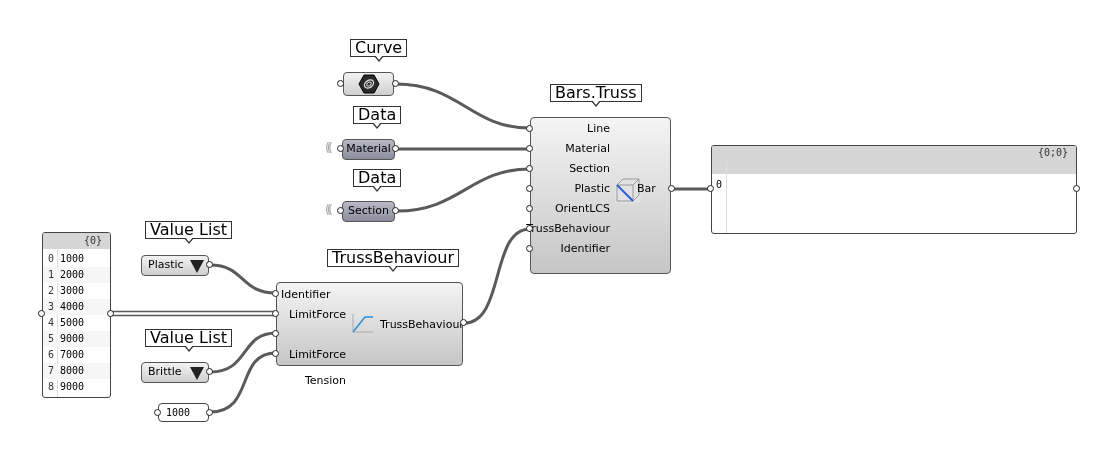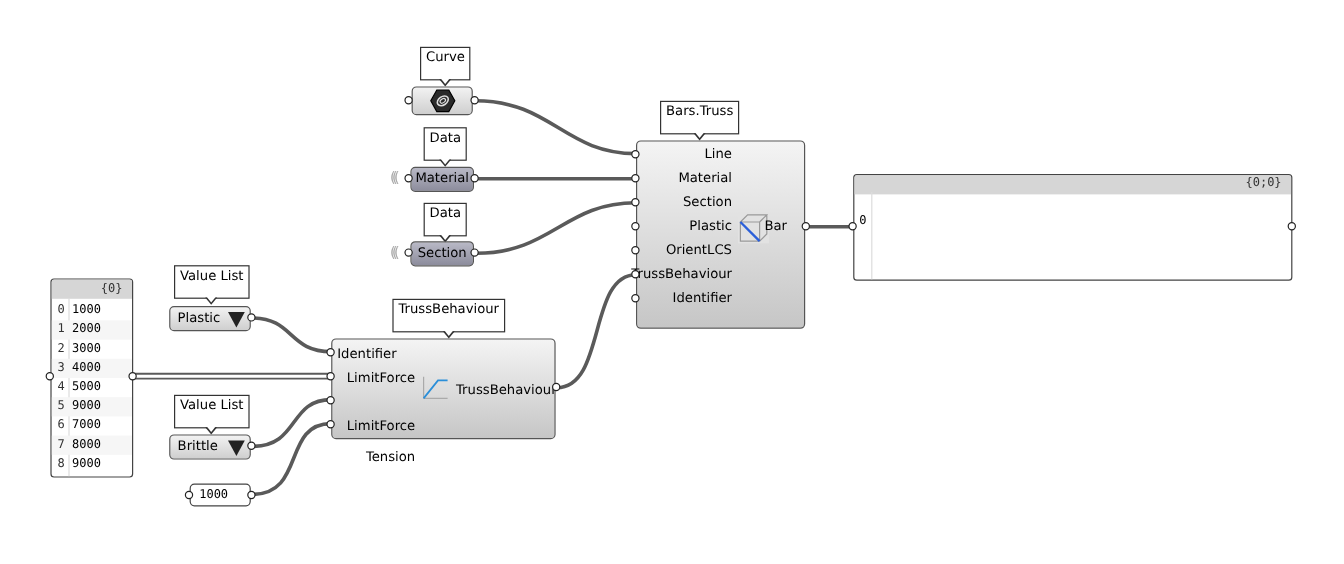--- a/index.html
+++ b/index.html
@@ -1,33 +1,33 @@
 <!DOCTYPE html>
 <html><head>
 <meta charset="utf-8">
 <style>
   html, body { margin:0; padding:0; }
   body { width:1120px; height:470px; background:#ffffff; position:relative; overflow:hidden;
          font-family:"DejaVu Sans", sans-serif; font-size:11px; color:#000; }
   #wires { position:absolute; left:0; top:0; width:1120px; height:470px; pointer-events:none; }
-  .tag { position:absolute; background:#fff; border:1px solid #333; font-size:11px; padding:1px 4px 12px 4px;
+  .tag { position:absolute; background:#fff; border:1px solid #333; font-size:16px; padding:1px 4px 2px 4px;
          line-height:13px; white-space:nowrap; }
   .tag::after { content:""; position:absolute; left:50%; bottom:-6px; margin-left:-5px; width:0; height:0;
          border-left:5px solid transparent; border-right:5px solid transparent; border-top:6px solid #333; }
   .tag::before { content:""; position:absolute; left:50%; bottom:-4px; margin-left:-4px; width:0; height:0;
          border-left:4px solid transparent; border-right:4px solid transparent; border-top:5px solid #fff; z-index:1; }
   .comp { position:absolute; border:1px solid #555; border-radius:4px;
           background:linear-gradient(#f4f4f4, #c6c6c6); box-sizing:border-box; }
   .param { position:absolute; border:1px solid #555; border-radius:4px; box-sizing:border-box;
            background:linear-gradient(#f2f2f2, #cfcfcf); text-align:center; line-height:18px; }
   .param.dark { background:linear-gradient(#b9b9c6, #8c8c9c); }
   .grip { position:absolute; width:7px; height:7px; border:1.5px solid #222; border-radius:50%; background:#fff; box-sizing:border-box; }
   .port-label { position:absolute; font-size:11px; white-space:nowrap; }
   .panel { position:absolute; border:1px solid #444; border-radius:3px; background:#fff; box-sizing:border-box; overflow:hidden; }
-  .panel-head { background:#d6d6d6; height:16px; font-family:"DejaVu Sans Mono", monospace; font-size:10px; color:#333; text-align:right; padding-right:8px; line-height:14px; }
+  .panel-head { background:#d6d6d6; height:28px; font-family:"DejaVu Sans Mono", monospace; font-size:10px; color:#333; text-align:right; padding-right:8px; line-height:14px; }
   .mono { font-family:"DejaVu Serif", serif; }
   .listrow { position:absolute; left:0; right:0; height:16px; font-family:"DejaVu Sans Mono", monospace; font-size:10px; line-height:16px; }
   .listrow .idx { position:absolute; left:5px; color:#333; }
   .listrow .val { position:absolute; left:17px; }
   .ripple { position:absolute; color:#aaa; font-size:12px; letter-spacing:-3px; }
   .dropdown-tri { position:absolute; width:0; height:0; border-left:7px solid transparent; border-right:7px solid transparent; border-top:13px solid #222; }
 </style>
 </head>
 <body>
 

